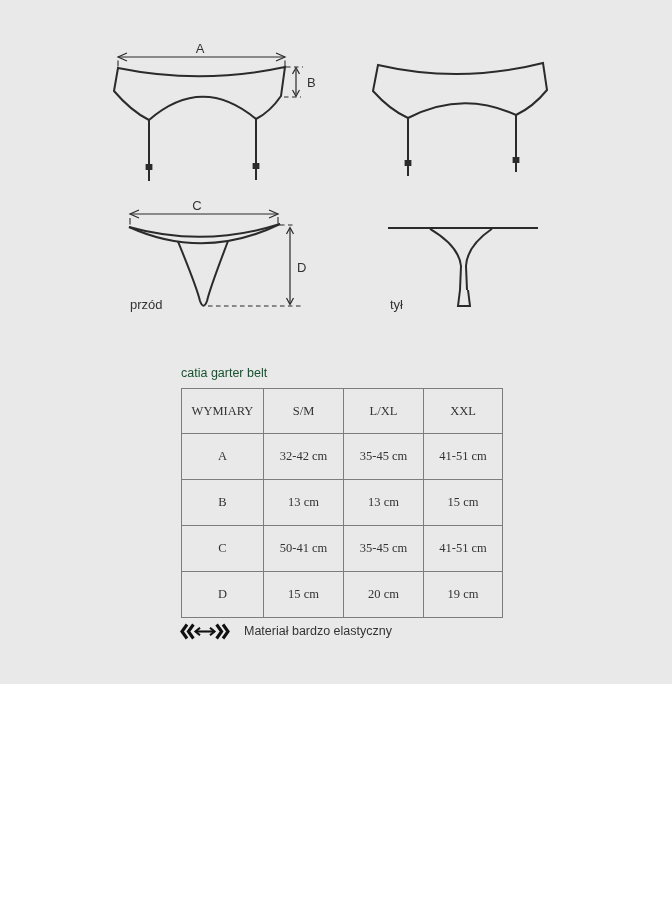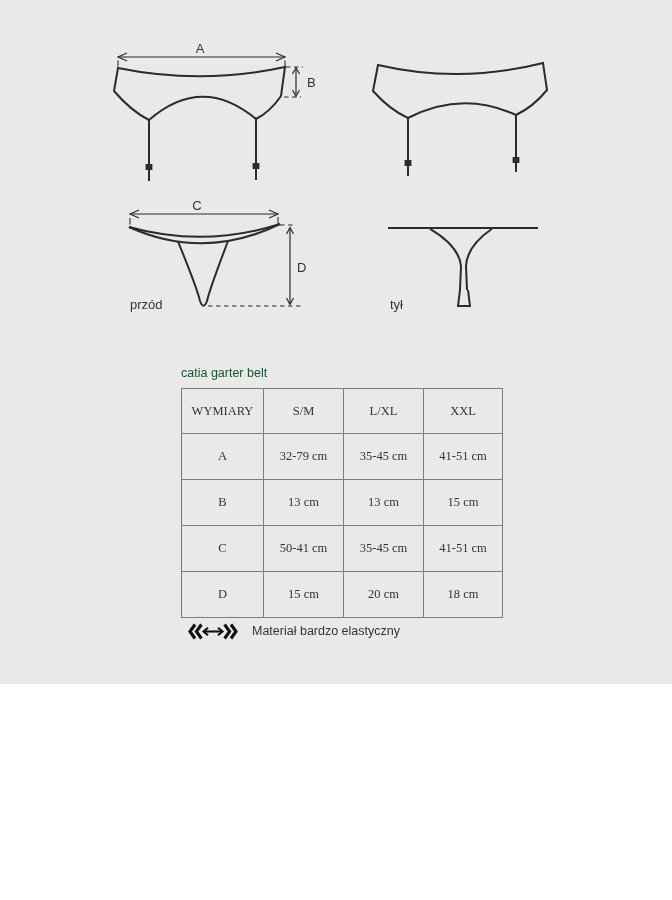--- a/index.html
+++ b/index.html
@@ -46,21 +46,21 @@
   table.size-table td, table.size-table th {
     border: 1px solid #7d7d7d;
     text-align: center; vertical-align: middle;
     font-size: 12.5px; font-weight: 400; color: #333333;
     padding: 0;
   }
   table.size-table tr { height: 46px; }
   table.size-table tr.head-row { height: 45px; }
 
   .material-note {
-    position: absolute; left: 188px; top: 620px;
+    position: absolute; left: 180px; top: 620px;
     display: flex; align-items: center; height: 22px;
   }
   .material-note svg { display: block; }
   .material-note .note-text {
     margin-left: 14px; font-size: 12.5px; color: #333333;
   }
 </style>
 </head>
 <body>
 
@@ -141,41 +141,41 @@
     </colgroup>
     <tbody>
       <tr class="head-row">
         <th>WYMIARY</th>
         <th>S/M</th>
         <th>L/XL</th>
         <th>XXL</th>
       </tr>
       <tr>
         <td>A</td>
-        <td>32-79 cm</td>
+        <td>32-42 cm</td>
         <td>35-45 cm</td>
         <td>41-51 cm</td>
       </tr>
       <tr>
         <td>B</td>
         <td>13 cm</td>
         <td>13 cm</td>
         <td>15 cm</td>
       </tr>
       <tr>
         <td>C</td>
         <td>50-41 cm</td>
         <td>35-45 cm</td>
         <td>41-51 cm</td>
       </tr>
       <tr>
         <td>D</td>
         <td>15 cm</td>
         <td>20 cm</td>
-        <td>18 cm</td>
+        <td>19 cm</td>
       </tr>
     </tbody>
   </table>
 
   <div class="material-note">
     <svg width="50" height="17" viewBox="0 0 50 17" aria-hidden="true">
       <g fill="none" stroke="#111111">
         <path stroke-width="3.1" d="M7,1.5 L2,8.5 L7,15.5"></path>
         <path stroke-width="3.1" d="M13.4,1.5 L8.4,8.5 L13.4,15.5"></path>
         <path stroke-width="2.1" d="M15.5,8.5 L34.5,8.5"></path>

